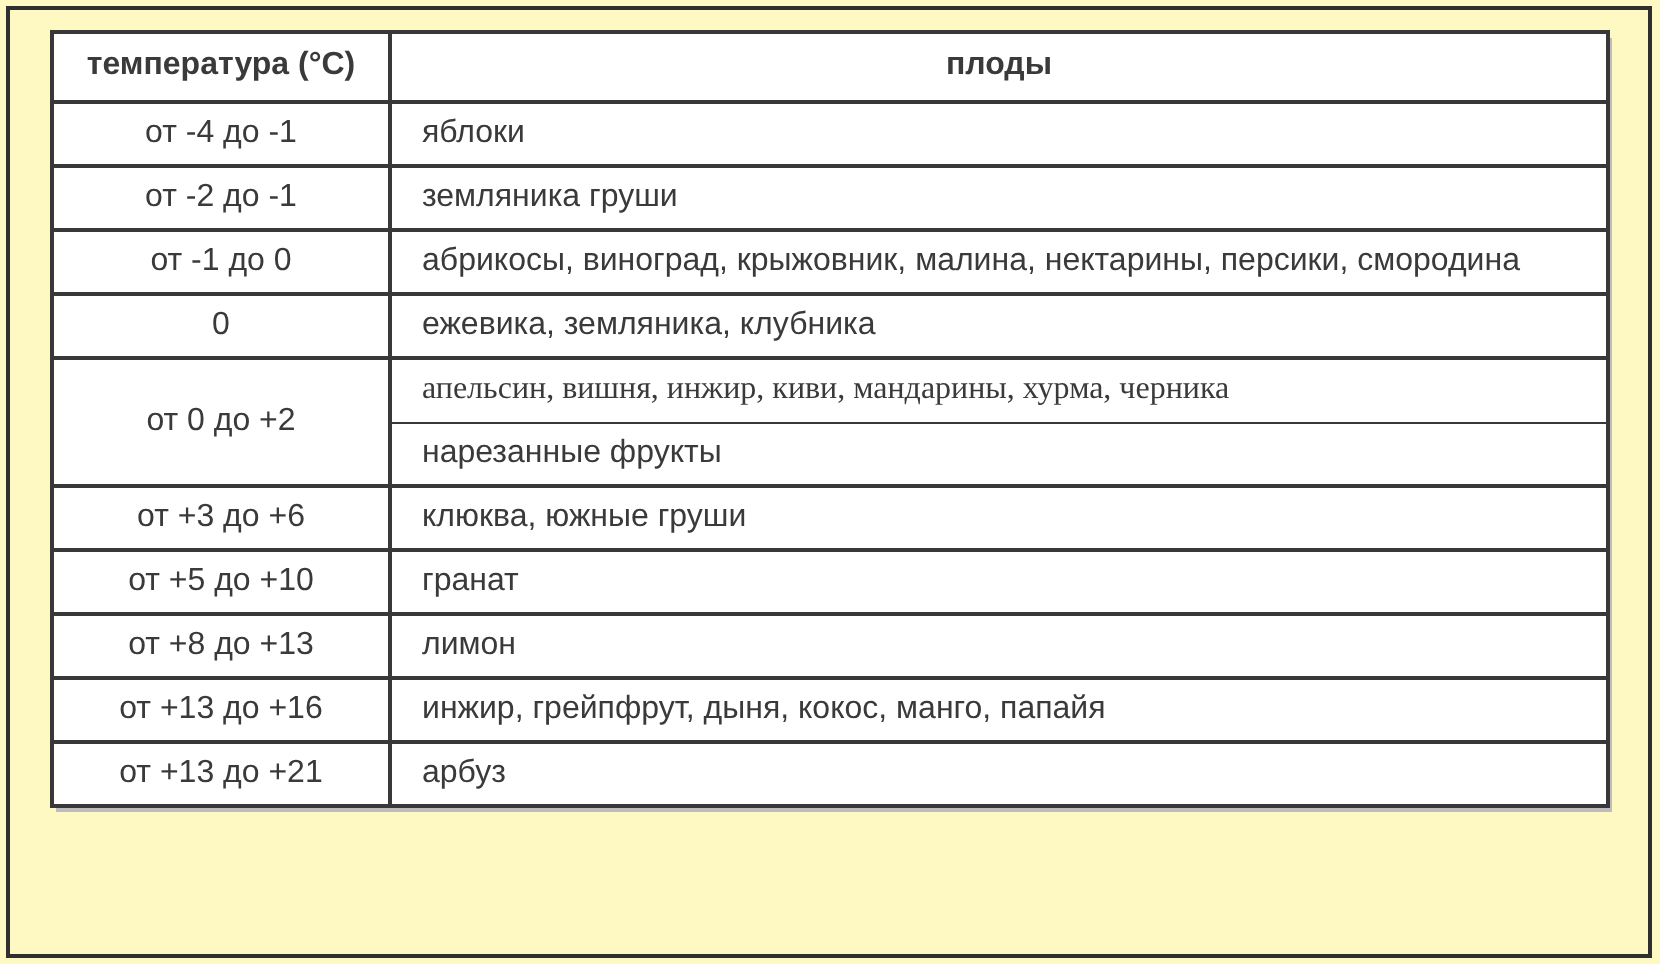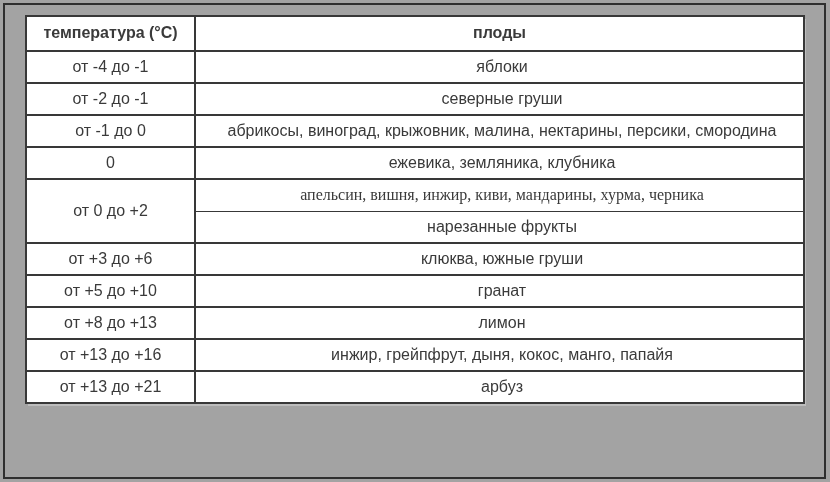--- a/index.html
+++ b/index.html
@@ -5,21 +5,21 @@
   html, body { margin: 0; padding: 0; }
   body {
     width: 830px; height: 482px;
     background: #ffffff;
     font-family: "Liberation Sans", "DejaVu Sans", sans-serif;
     overflow: hidden;
   }
   .page {
     position: relative;
     width: 830px; height: 482px;
-    background: #a3a3a3;
+    background: #fef9c3;
   }
   .frame {
     position: absolute;
     left: 3px; top: 3px; right: 4px; bottom: 3px;
     border: 2px solid #2f2f2f;
     pointer-events: none;
   }
   table.temp-table {
     position: absolute;
     left: 25px; top: 15px;
@@ -41,21 +41,21 @@
     overflow: hidden;
   }
   .temp-table th {
     height: 35px;
     font-weight: bold;
     text-align: center;
     padding: 0 6px;
   }
   .temp-table td { height: 32px; }
   td.temp-cell { text-align: center; padding: 0 22px; }
-  td.fruit-cell { text-align: center; padding: 0 10px 0 15px; margin-left: 20px; }
+  td.fruit-cell { text-align: left; padding: 0 10px 0 15px; margin-left: 20px; }
   td.split-bottom { border-bottom-width: 1px; font-family: Liberation Serif, serif; }
   td.split-top { border-top-width: 1px; border-radius: 12px; }
   .caption {
     position: absolute;
     left: 0; top: 438px;
     width: 100%;
     text-align: center;
     font-size: 16px;
     color: #3a3a3a;
   }
@@ -78,21 +78,21 @@
         <th>плоды</th>
       </tr>
     </thead>
     <tbody id="table-body">
         <tr>
           <td class="temp-cell">от -4 до -1</td>
           <td class="fruit-cell">яблоки</td>
         </tr>
         <tr>
           <td class="temp-cell">от -2 до -1</td>
-          <td class="fruit-cell">северные груши</td>
+          <td class="fruit-cell">земляника груши</td>
         </tr>
         <tr>
           <td class="temp-cell">от -1 до 0</td>
           <td class="fruit-cell">абрикосы, виноград, крыжовник, малина, нектарины, персики, смородина</td>
         </tr>
         <tr>
           <td class="temp-cell">0</td>
           <td class="fruit-cell">ежевика, земляника, клубника</td>
         </tr>
         <tr>

